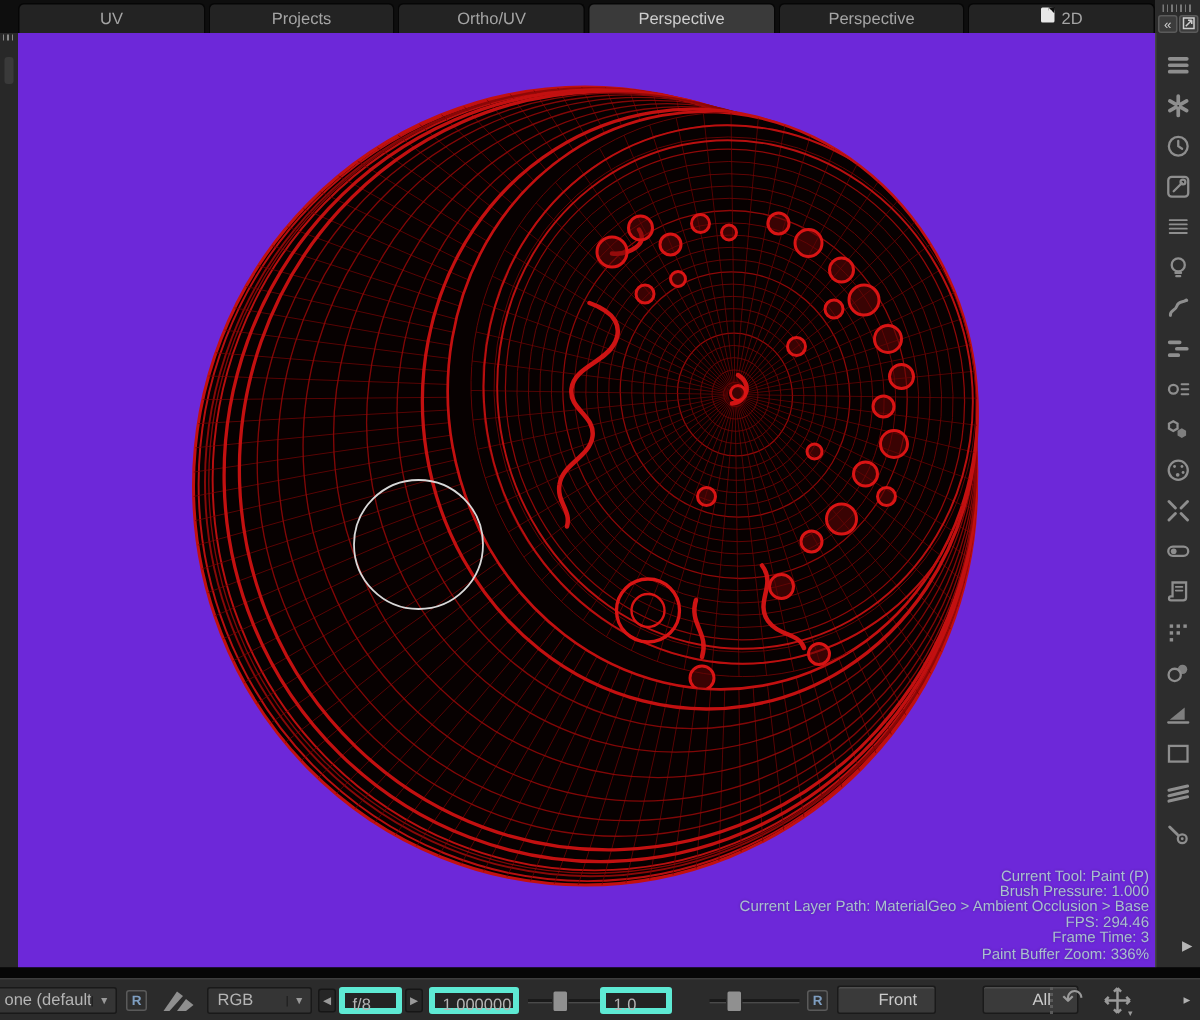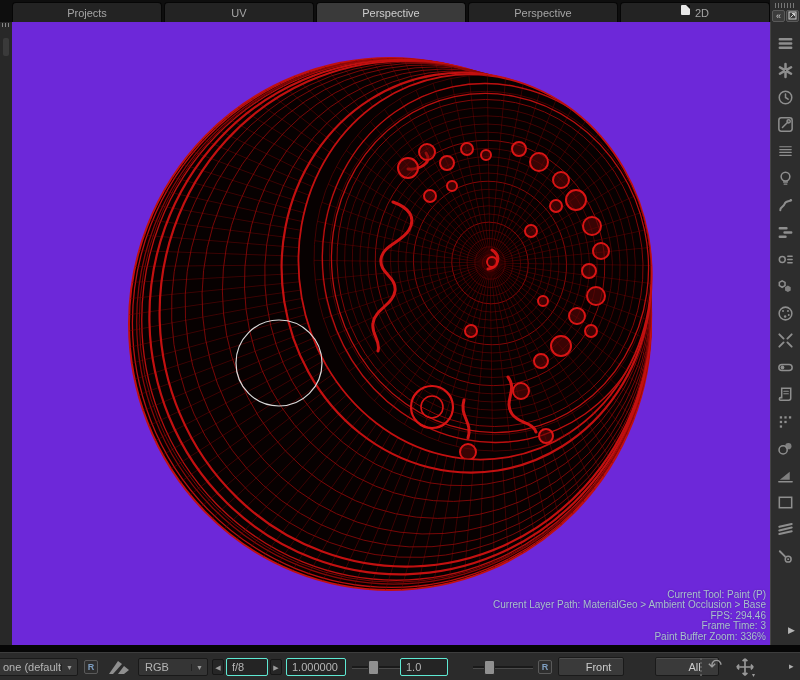--- a/index.html
+++ b/index.html
@@ -33,45 +33,48 @@
   .sb-icons{position:absolute;left:0;top:10px;width:100%;display:flex;flex-direction:column;align-items:center;gap:5px;}
   .sb-ic{width:22px;height:22px;display:flex;align-items:center;justify-content:center;opacity:.85;}
   .sb-arrow{position:absolute;bottom:10px;right:5px;color:#b5b5b5;font-size:9px;}
   
   .gap{position:absolute;left:0;top:645px;width:800px;height:7px;background:#060606;}
   .botbar{position:absolute;left:0;top:652px;width:800px;height:28px;background:#2b2b2b;border-top:1px solid #3d3d3d;overflow:hidden;}
   .bb{position:absolute;box-sizing:border-box;font-size:11px;color:#b5b5b5;}
   .dd{background:#353535;border:1px solid #191919;border-radius:2px;height:18px;top:5px;display:flex;align-items:center;}
   .dd .lbl{flex:1;padding-left:6px;white-space:nowrap;overflow:hidden;}
   .dd .car{width:15px;border-left:1px solid #222;color:#9a9a9a;font-size:7px;text-align:center;}
-  .fld{background:#242424;border:1px solid #5eead4;border-radius:2px;height:18px;top:5px;line-height:17px;padding-left:5px;}
+  .fld{background:#242424;border:4px solid #5eead4;border-radius:2px;height:18px;top:5px;line-height:17px;padding-left:5px;}
   .rbtn{width:14px;height:14px;top:7px;background:#2e2e2e;border:1px solid #5a5a5a;border-radius:2px;
         color:#7e9ec1;font-size:9px;font-weight:bold;text-align:center;line-height:13px;}
   .arrbtn{width:12px;height:16px;top:6px;background:#262626;border:1px solid #161616;border-radius:2px;
         color:#9a9a9a;font-size:7px;text-align:center;line-height:15px;}
   .slider{height:18px;top:6px;position:absolute;}
   .slider .groove{position:absolute;left:0;right:0;top:7px;height:2px;background:#1a1a1a;border-bottom:1px solid #4a4a4a;}
   .slider .handle{position:absolute;top:1px;width:9px;height:13px;background:#909090;border:1px solid #2a2a2a;border-radius:2px;}
   .pbtn{height:19px;top:4px;background:#3a3a3a;border:1px solid #1a1a1a;border-radius:2px;box-shadow:inset 0 1px 0 #4e4e4e;
         color:#cccccc;text-align:center;line-height:18px;padding-left:15px;}
   .vsep{width:0;height:18px;top:5px;border-left:2px dotted #5a5a5a;}
   .undo{color:#9a9a9a;font-size:17px;top:2px;}
   .tinycaret{position:absolute;color:#9a9a9a;font-size:6px;}
   .rt-arrow{color:#b0b0b0;font-size:9px;top:8px;}
 </style>
 </head>
 <body>
 
 <div class="topbar">
   <div class="tabs">
     <div class="tab">
+        <span>UV</span>
+      </div>
+    <div class="tab">
         <span>Projects</span>
       </div>
     <div class="tab">
-        <span>UV</span>
+        <span>Ortho/UV</span>
       </div>
     <div class="tab active">
         <span>Perspective</span>
       </div>
     <div class="tab">
         <span>Perspective</span>
       </div>
     <div class="tab">
         <span class="doc-ico"></span>
         <span>2D</span>
@@ -345,20 +348,21 @@
             <circle cx="459" cy="309" r="6" fill="rgba(100,5,5,.55)" stroke="#d81414" stroke-width="2"></circle>
             <circle cx="480" cy="240" r="5" fill="rgba(100,5,5,.55)" stroke="#d81414" stroke-width="2"></circle>
             <circle cx="420" cy="385" r="21" fill="none" stroke="#d81414" stroke-width="2.2"></circle>
             <circle cx="420" cy="385" r="11" fill="none" stroke="#d81414" stroke-width="1.6"></circle>
           </g>
           <circle cx="267" cy="341" r="43" fill="none" stroke="#d8d8d8" stroke-width="1.2"></circle>
         </svg>
       </div>
     <div class="status">
       <div>Current Tool: Paint (P)</div>
+      <div>Brush Pressure: 1.000</div>
       <div>Current Layer Path: MaterialGeo &gt; Ambient Occlusion &gt; Base</div>
       <div>FPS: 294.46</div>
       <div>Frame Time: 3</div>
       <div>Paint Buffer Zoom: 336%</div>
     </div>
   </div>
 
   <div class="sidebar">
     <div class="sb-icons" id="sb-icons">
         <div class="sb-ic">

